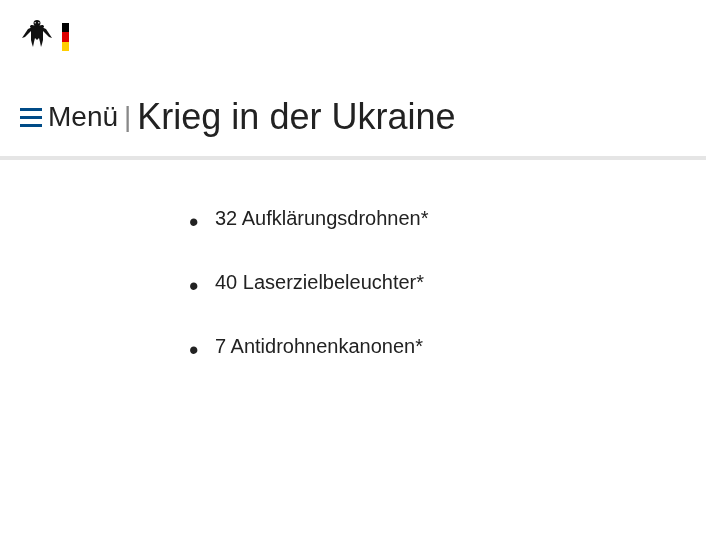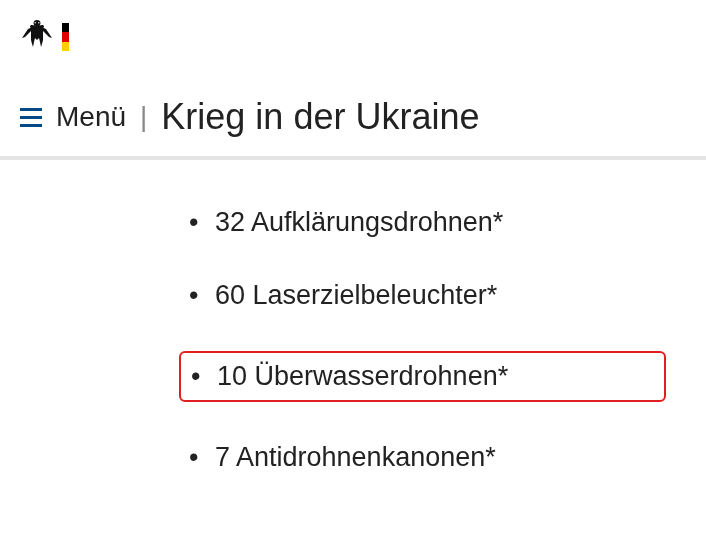--- a/index.html
+++ b/index.html
@@ -29,21 +29,21 @@
       display: flex;
       flex-direction: column;
     }
     .flag .black { background: #000; flex: 1; }
     .flag .red { background: #dd0000; flex: 1; }
     .flag .gold { background: #ffce00; flex: 1; }
     .menu-bar {
       display: flex;
       align-items: center;
       padding: 28px 20px 18px 20px;
-      gap: 14px;
+      gap: 6px;
       border-bottom: 4px solid #e5e5e5;
     }
     .hamburger {
       display: flex;
       flex-direction: column;
       gap: 5px;
       cursor: pointer;
       padding: 2px 0;
     }
     .hamburger .line {
@@ -69,21 +69,21 @@
     .content {
       padding: 45px 40px 40px 185px;
     }
     .item-list {
       list-style: none;
     }
     .item-list li {
       position: relative;
       padding-left: 30px;
       margin-bottom: 38px;
-      font-size: 27px;
+      font-size: 20px;
       color: #222;
       line-height: 1.3;
     }
     .item-list li::before {
       content: "•";
       position: absolute;
       left: 4px;
       top: 0;
       font-size: 27px;
       color: #222;
@@ -129,17 +129,16 @@
     <div class="line"></div>
   </div>
   <span class="menu-label">Menü</span>
   <span class="menu-separator">|</span>
   <span class="breadcrumb-current">Krieg in der Ukraine</span>
 </div>
 
 <div class="content">
   <ul class="item-list" id="item-list">
   <li><span>32 Aufklärungsdrohnen*</span></li>
-      <li><span>60 Laserzielbeleuchter*</span></li>
-      <li class="highlighted"><span>10 Überwasserdrohnen*</span></li>
+      <li><span>40 Laserzielbeleuchter*</span></li>
       <li><span>7 Antidrohnenkanonen*</span></li>
     </ul>
 </div>
 
 </body></html>

